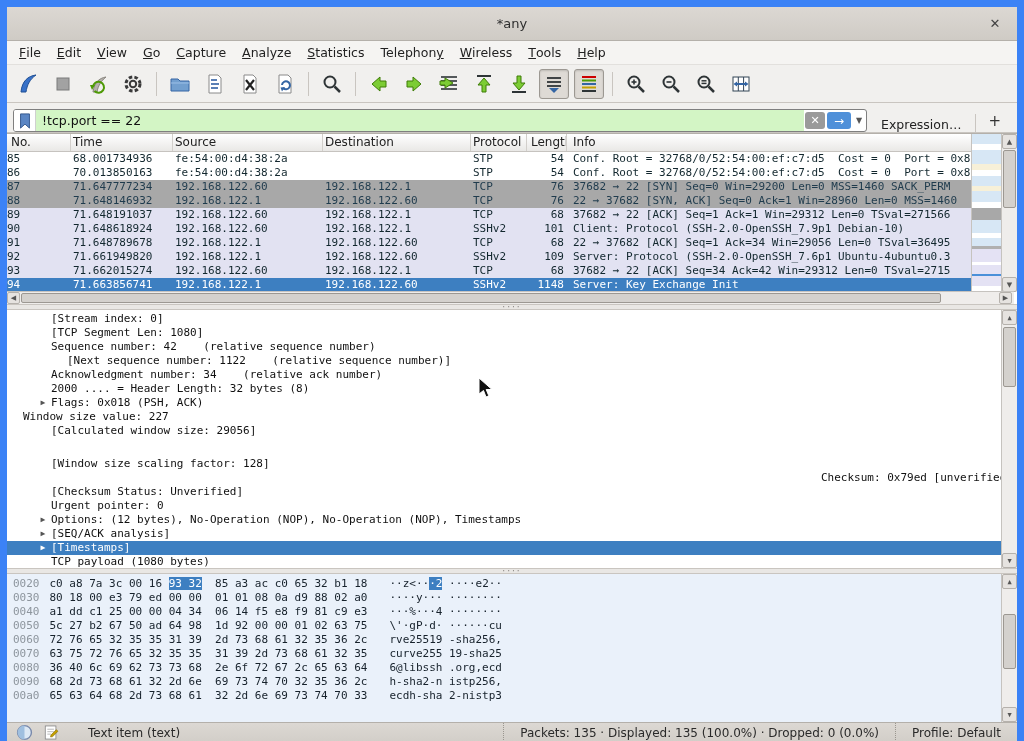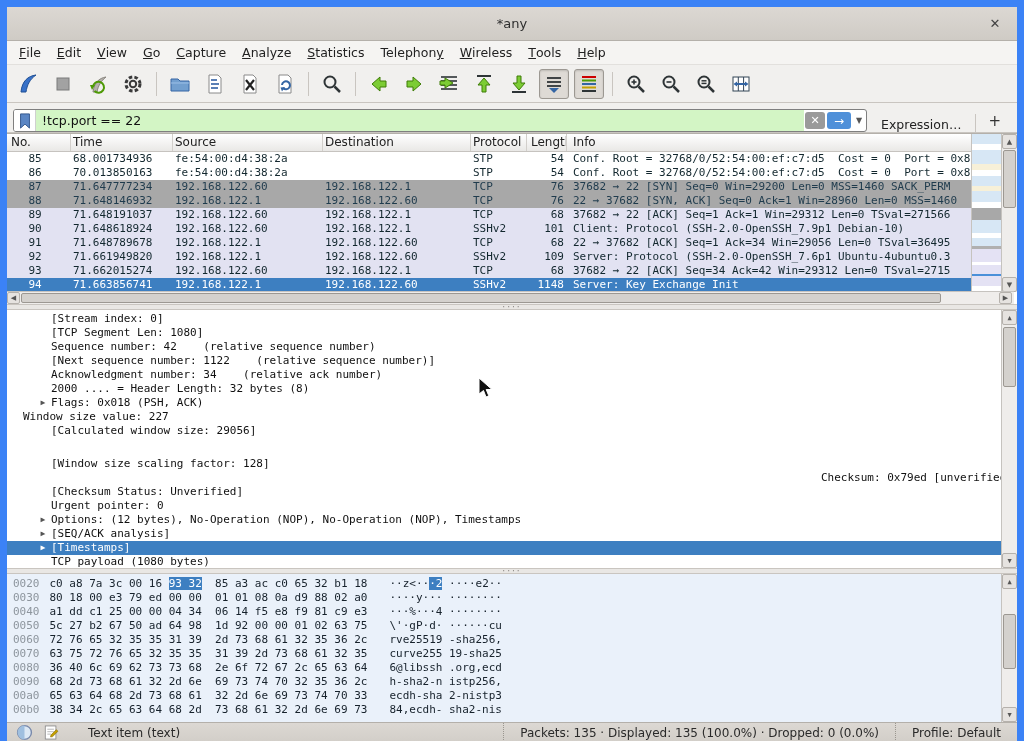--- a/index.html
+++ b/index.html
@@ -35,21 +35,21 @@
   .vbar { width:1px; height:18px; background:#c9c5c0; }
   .plus-btn { font-size:15px; color:#333; padding:0 10px 2px 6px; }
 
   
   .packet-section { flex:0 0 171px; position:relative; background:#fff; border-top:1px solid #b4b0aa; }
   .plist-header { height:18px; display:flex; background:linear-gradient(#ffffff,#e9e8e6); border-bottom:1px solid #c6c3bf; font-size:12px; color:#222; width:977px; }
   .plist-header .c { border-right:1px solid #d2cfcb; padding:1px 0 0 4px; overflow:hidden; white-space:nowrap; }
   .rows { width:977px; height:140px; overflow:hidden; font-family:"DejaVu Sans Mono",monospace; font-size:11px; }
   .prow { display:flex; height:14px; line-height:14px; white-space:pre; }
   .prow .c { overflow:hidden; flex-shrink:0; }
-  .c.no { width:64px; text-align:center; padding-right:8px; }
+  .c.no { width:64px; text-align:left; padding-right:8px; }
   .c.time { width:102px; padding-left:2px; }
   .c.src { width:150px; padding-left:2px; }
   .c.dst { width:148px; padding-left:2px; }
   .c.proto { width:56px; padding-left:2px; }
   .c.len { width:40px; text-align:right; padding-right:3px; }
   .c.info { flex:1 1 auto; padding-left:6px; }
   .row-white { background:#ffffff; color:#12272e; }
   .row-gray { background:#a8a8a8; color:#1f3b4d; }
   .row-lavender { background:#e2e2f2; color:#12272e; }
   .row-selected { background:#3d7fc1; color:#ffffff; }
@@ -458,21 +458,21 @@
       <span class="txt">[Stream index: 0]</span>
     </div>
         <div class="dline" style="padding-left: 28px;">
       <span class="arrow"></span>
       <span class="txt">[TCP Segment Len: 1080]</span>
     </div>
         <div class="dline" style="padding-left: 28px;">
       <span class="arrow"></span>
       <span class="txt">Sequence number: 42    (relative sequence number)</span>
     </div>
-        <div class="dline" style="padding-left: 28px;">
+        <div class="dline" style="padding-left: 44px;">
       <span class="arrow"></span>
       <span class="txt">[Next sequence number: 1122    (relative sequence number)]</span>
     </div>
         <div class="dline" style="padding-left: 28px;">
       <span class="arrow"></span>
       <span class="txt">Acknowledgment number: 34    (relative ack number)</span>
     </div>
         <div class="dline" style="padding-left: 28px;">
       <span class="arrow"></span>
       <span class="txt">2000 .... = Header Length: 32 bytes (8)</span>
@@ -543,21 +543,20 @@
     <div class="hex-lines" id="hex-mount">
         <div class="hxrow"><span class="off">0020</span><span>c0 a8 7a 3c 00 16 </span><span class="hl">93 32</span><span>  85 a3 ac c0 65 32 b1 18</span><span class="ascii">··z&lt;··</span><span class="hl">·2</span><span> ····e2··</span></div>
         <div class="hxrow"><span class="off">0030</span><span>80 18 00 e3 79 ed 00 00  01 01 08 0a d9 88 02 a0</span><span class="hl"></span><span></span><span class="ascii">····y··· ········</span><span class="hl"></span><span></span></div>
         <div class="hxrow"><span class="off">0040</span><span>a1 dd c1 25 00 00 04 34  06 14 f5 e8 f9 81 c9 e3</span><span class="hl"></span><span></span><span class="ascii">···%···4 ········</span><span class="hl"></span><span></span></div>
         <div class="hxrow"><span class="off">0050</span><span>5c 27 b2 67 50 ad 64 98  1d 92 00 00 01 02 63 75</span><span class="hl"></span><span></span><span class="ascii">\'·gP·d· ······cu</span><span class="hl"></span><span></span></div>
         <div class="hxrow"><span class="off">0060</span><span>72 76 65 32 35 35 31 39  2d 73 68 61 32 35 36 2c</span><span class="hl"></span><span></span><span class="ascii">rve25519 -sha256,</span><span class="hl"></span><span></span></div>
         <div class="hxrow"><span class="off">0070</span><span>63 75 72 76 65 32 35 35  31 39 2d 73 68 61 32 35</span><span class="hl"></span><span></span><span class="ascii">curve255 19-sha25</span><span class="hl"></span><span></span></div>
         <div class="hxrow"><span class="off">0080</span><span>36 40 6c 69 62 73 73 68  2e 6f 72 67 2c 65 63 64</span><span class="hl"></span><span></span><span class="ascii">6@libssh .org,ecd</span><span class="hl"></span><span></span></div>
         <div class="hxrow"><span class="off">0090</span><span>68 2d 73 68 61 32 2d 6e  69 73 74 70 32 35 36 2c</span><span class="hl"></span><span></span><span class="ascii">h-sha2-n istp256,</span><span class="hl"></span><span></span></div>
         <div class="hxrow"><span class="off">00a0</span><span>65 63 64 68 2d 73 68 61  32 2d 6e 69 73 74 70 33</span><span class="hl"></span><span></span><span class="ascii">ecdh-sha 2-nistp3</span><span class="hl"></span><span></span></div>
-        <div class="hxrow"><span class="off">00b0</span><span>38 34 2c 65 63 64 68 2d  73 68 61 32 2d 6e 69 73</span><span class="hl"></span><span></span><span class="ascii">84,ecdh- sha2-nis</span><span class="hl"></span><span></span></div>
       </div>
     <div class="vsb" style="top:0; height:148px;">
       <div class="arr up">▲</div>
       <div class="thumb" style="top:40px; height:55px;"></div>
       <div class="arr dn">▼</div>
     </div>
   </div>
 
   <div class="statusbar">
     <div class="status-left">

